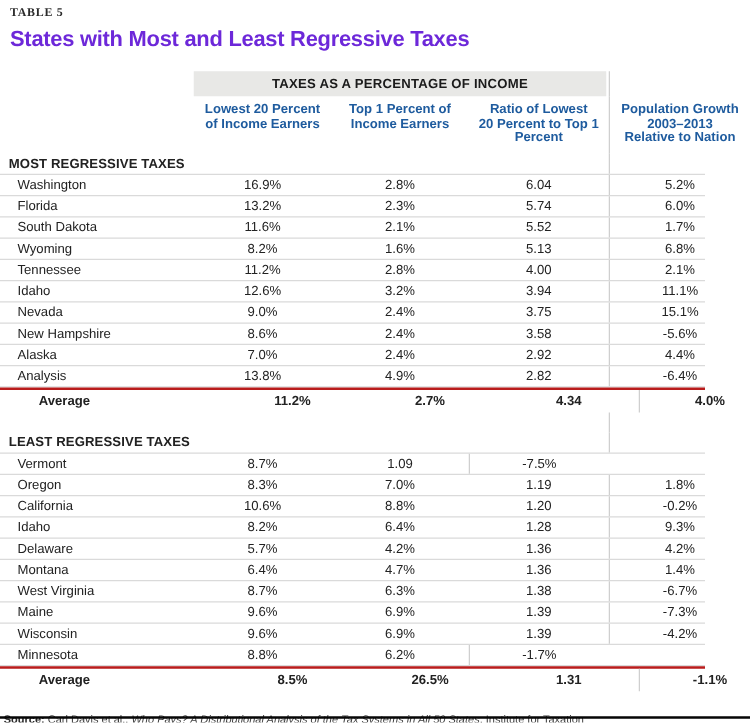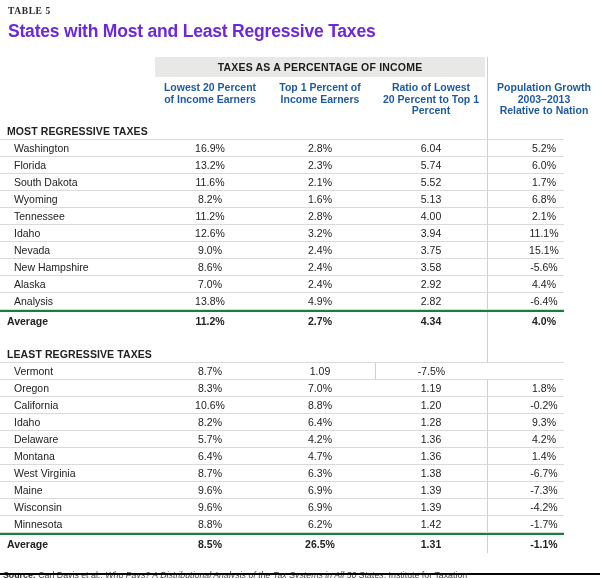--- a/index.html
+++ b/index.html
@@ -41,21 +41,21 @@
     color:#1e5b9e; font-weight:700; font-size:10.5px; line-height:11.5px;
     text-align:center; white-space:pre-line;
   }
 
   
   .row.data-row, .row.section-row { border-bottom:1px solid #dadada; }
   .row.data-row .c, .row.section-row .c { line-height:16px; font-size:10.5px; }
   .cell-state { text-align:left; padding-left:14px; }
   .cell-val  { text-align:center; }
   .section-row .cell-state { padding-left:7px; font-weight:700; letter-spacing:.1px; white-space:nowrap; }
-  .row.avg-row { border-top:2px solid #15803d; }
+  .row.avg-row { border-top:2px solid #b91c1c;padding-left:24px; }
   .row.avg-row .c { font-weight:700; line-height:18px; font-size:10.5px; }
   .row.avg-row .cell-state { padding-left:7px; }
   .row.gap-row .c { height:15px; }
 
   
   .footer {
     display:flex; align-items:flex-end; justify-content:space-between;
     margin-top:17px; padding:0 3px 0 3px;
   }
   .source-note {
@@ -256,21 +256,20 @@
           <div class="c cell-state">Wisconsin</div>
           <div class="c cell-val">9.6%</div>
           <div class="c cell-val">6.9%</div>
           <div class="c cell-val">1.39</div>
           <div class="c cell-val c5">-4.2%</div>
         </div>
         <div class="row data-row">
           <div class="c cell-state">Minnesota</div>
           <div class="c cell-val">8.8%</div>
           <div class="c cell-val">6.2%</div>
-          <div class="c cell-val">1.42</div>
           <div class="c cell-val c5">-1.7%</div>
         </div>
         <div class="row avg-row">
           <div class="c cell-state">Average</div>
           <div class="c cell-val">8.5%</div>
           <div class="c cell-val">26.5%</div>
           <div class="c cell-val">1.31</div>
           <div class="c cell-val c5">-1.1%</div>
         </div>
       </div>

